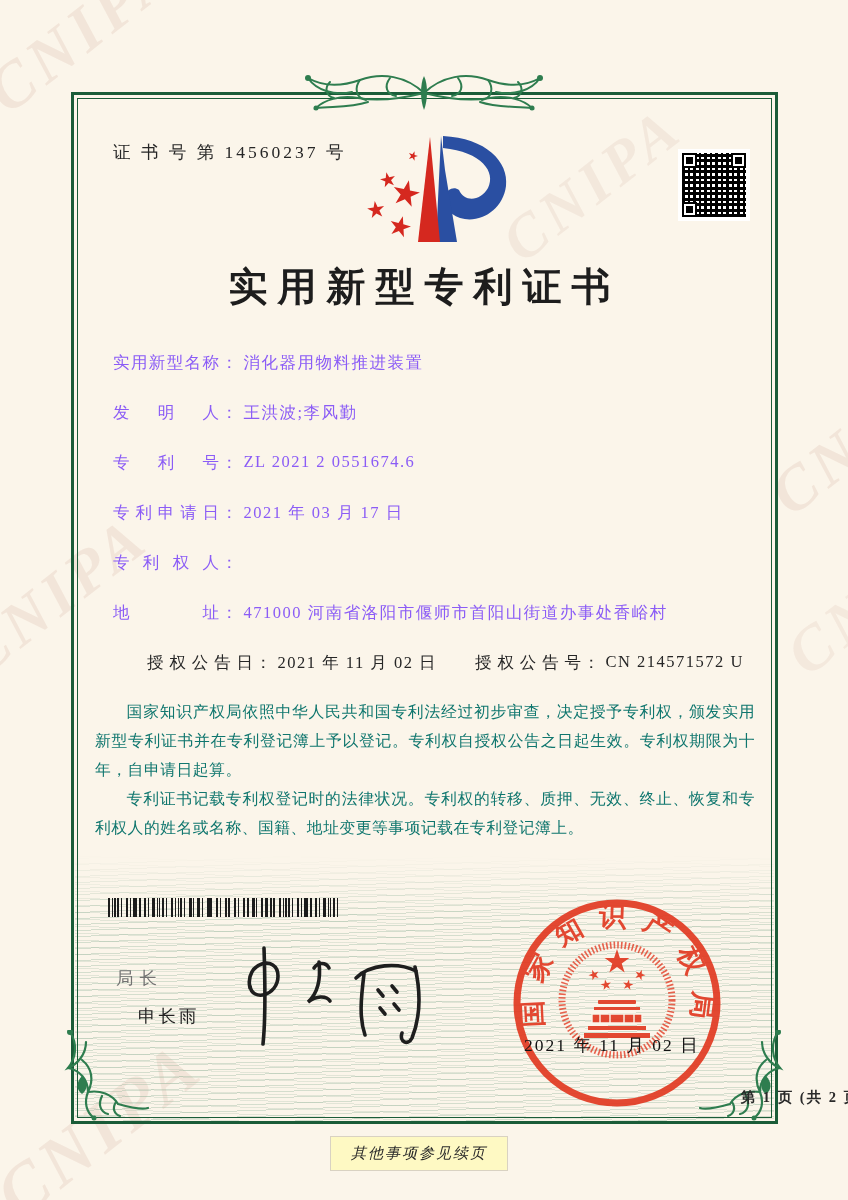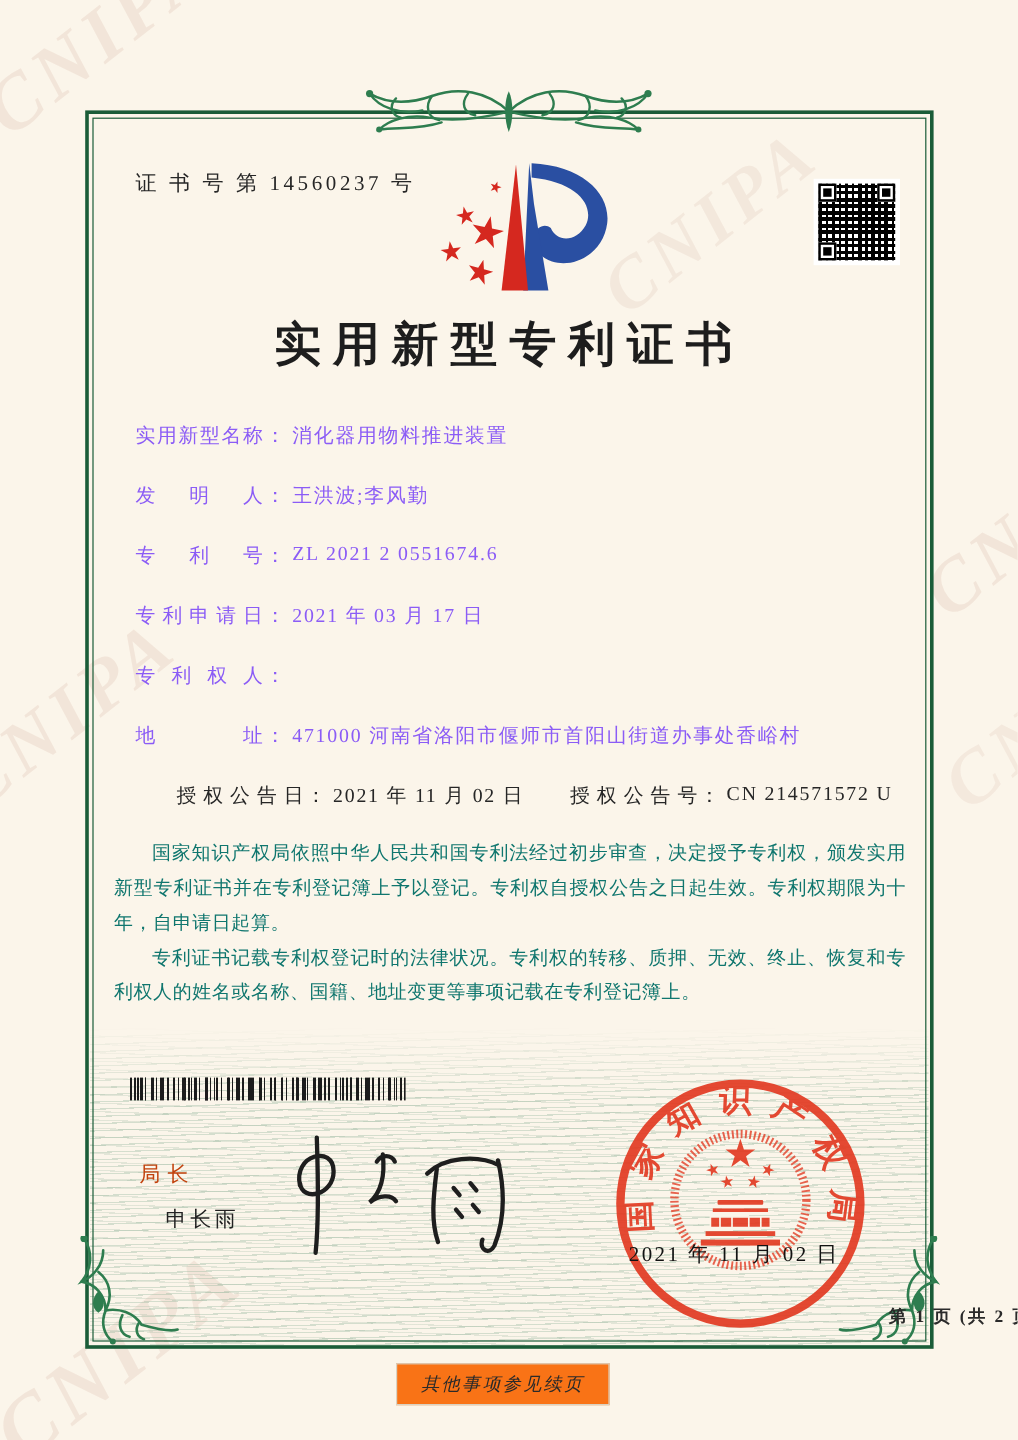--- a/index.html
+++ b/index.html
@@ -84,35 +84,35 @@
     font-size:15.8px;line-height:1.83;color:#0f766e;text-align:justify;
   }
   .body-text p{margin:0;text-indent:2em;letter-spacing:0.5px;}
   
   .barcode{
     position:absolute;left:108px;top:898px;width:230px;height:19px;
     background-image:
       repeating-linear-gradient(90deg,#1c1c1c 0 2px,transparent 2px 4px,#1c1c1c 4px 5px,transparent 5px 9px),
       repeating-linear-gradient(90deg,transparent 0 6px,#1c1c1c 6px 8px,transparent 8px 13px,#1c1c1c 13px 14px,transparent 14px 19px);
   }
-  .signer-title{position:absolute;left:116px;top:966px;font-size:17.5px;letter-spacing:6px;color:#c2410c;}
+  .signer-title{position:absolute;left:116px;top:966px;font-size:17.5px;letter-spacing:6px;color:#737373;}
   .signer-name{position:absolute;left:116px;top:1004px;font-size:17.5px;letter-spacing:3px;color:#222;margin-left:22px;}
   .signature{position:absolute;left:218px;top:938px;width:235px;height:110px;}
   .seal{position:absolute;left:510px;top:896px;width:214px;height:214px;}
   .seal-date{
     position:absolute;left:524px;top:1033px;font-size:17.5px;letter-spacing:2px;color:#131313;
     white-space:nowrap;
   }
   .page-footer{
     position:absolute;left:71px;top:1088px;width:796px;text-align:right;
     font-size:14.5px;letter-spacing:2px;color:#2a2a2a;font-weight:bold;
   }
   .continuation{
     position:absolute;left:330px;top:1136px;padding:7px 20px;
-    background:#f97316;border:1px solid #d9d2c2;
+    background:#fef9c3;border:1px solid #d9d2c2;
     font-size:15px;letter-spacing:2px;color:#2a2a2a;font-style:italic;
   }
 </style>
 </head>
 <body>
 
 <span class="watermark wm1">CNIPA</span>
 <span class="watermark wm2">CNIPA</span>
 <span class="watermark wm3">CNIPA</span>
 <span class="watermark wm4">CNIPA</span>

